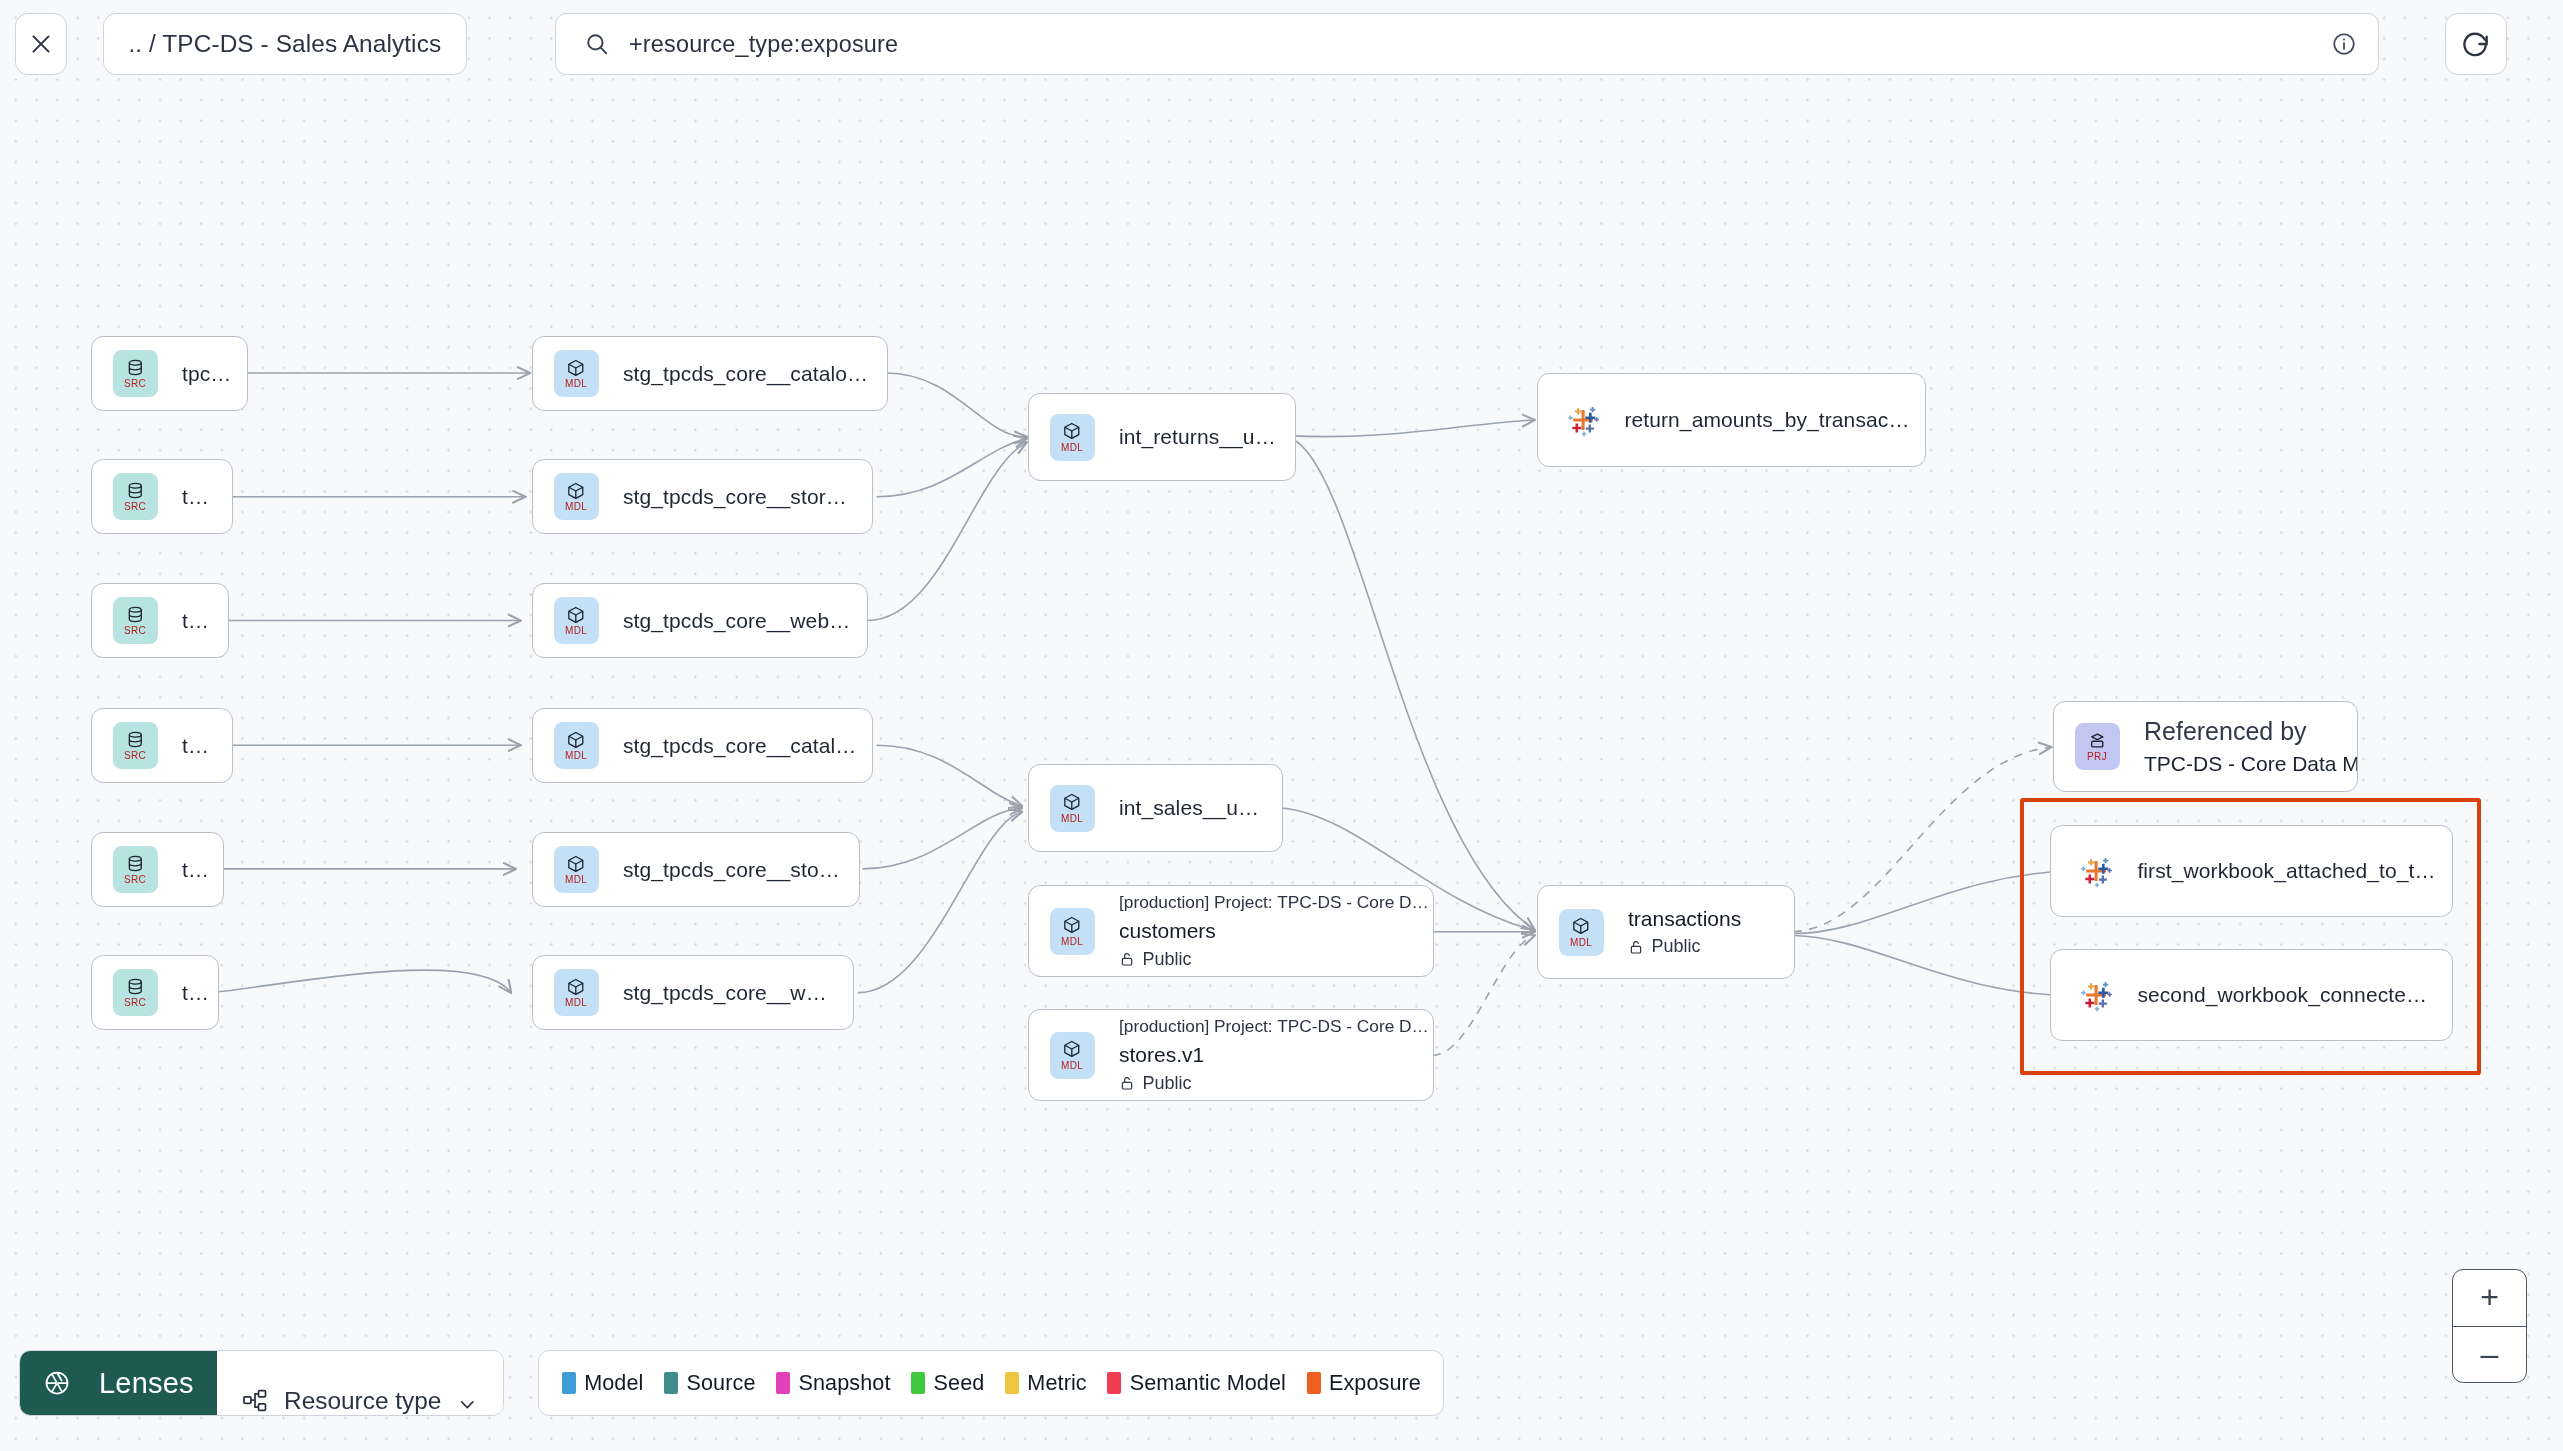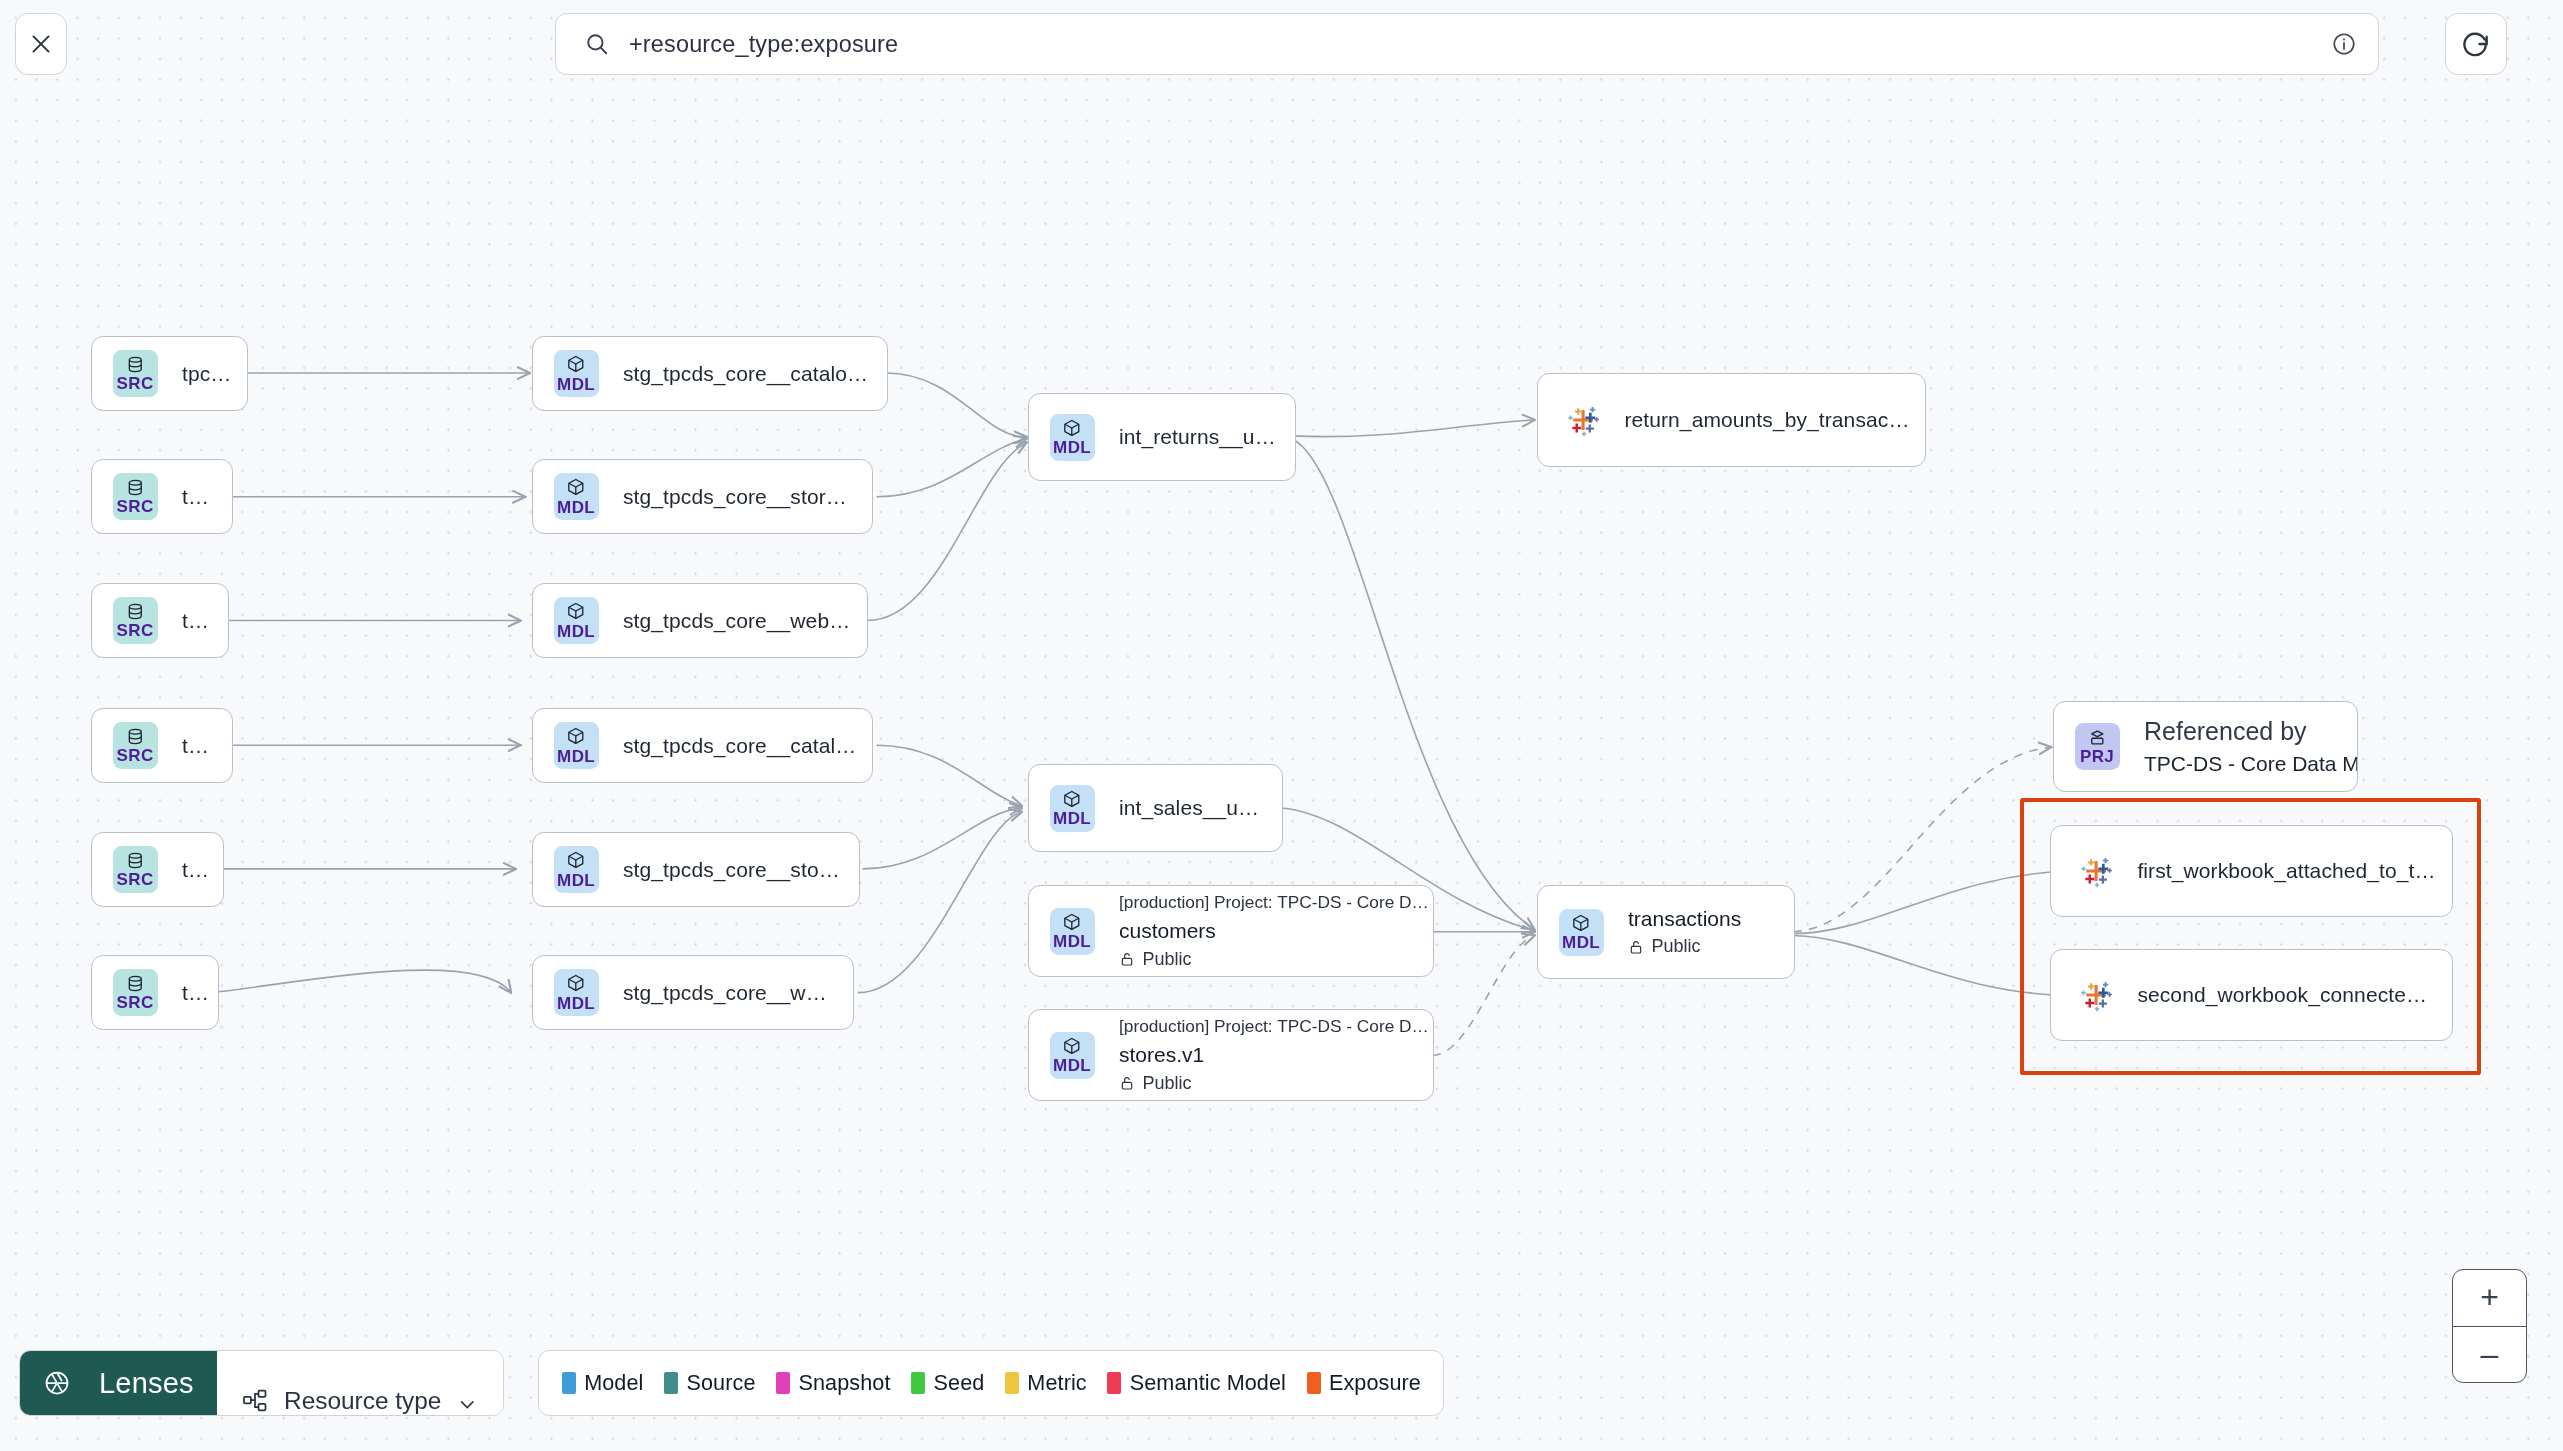--- a/index.html
+++ b/index.html
@@ -68,22 +68,22 @@
     width: 45px; height: 47px;
     border-radius: 8.4px;
     display: flex; flex-direction: column;
     align-items: center; justify-content: center;
     margin-right: 24.4px;
   }
   .badge.src { background: #b7e3e0; }
   .badge.mdl { background: #c3e0f7; text-align: center; }
   .badge.prj { background: #c2c7f2; }
   .badge .bl {
-    font-size: 17px; font-weight: 700; letter-spacing: 0.4px;
-    color: #4c1d95; line-height: 1; margin-top: 1.9px;
+    font-size: 10px; font-weight: 400; letter-spacing: 0.4px;
+    color: #b91c1c; line-height: 1; margin-top: 1.9px;
   }
   .node-label {
     font-size: 21px; color: #1f2733; letter-spacing: 0.1px;
     white-space: nowrap; overflow: hidden; text-overflow: ellipsis;
     padding-right: 15px;
   }
   .node-stack { display: flex; flex-direction: column; justify-content: center; overflow: hidden; }
   .meta-line { font-size: 17.3px; color: #2c3340; white-space: nowrap; overflow: hidden; text-overflow: ellipsis; }
   .name-line { font-size: 21px; color: #151c27; margin-top: 5.6px; white-space: nowrap; overflow: hidden; text-overflow: ellipsis; }
   .pub-line { font-size: 18px; color: #2e3542; margin-top: 5.6px; display: flex; align-items: center; gap: 7.5px; }
@@ -147,20 +147,23 @@
 
   <div id="topbar">
 
     <div class="tb-btn" id="close-btn">
       <svg width="26" height="26" viewBox="0 0 24 24" fill="none" stroke="#2b3240" stroke-width="1.8" stroke-linecap="round">
         <line x1="5" y1="5" x2="19" y2="19"></line>
           <line x1="19" y1="5" x2="5" y2="19"></line>
       </svg>
     </div>
 
+    <div class="tb-btn" id="breadcrumb">
+      <span>.. / TPC-DS - Sales Analytics</span>
+    </div>
 
     <div class="tb-btn" id="searchbar">
       <svg width="26" height="26" viewBox="0 0 24 24" fill="none" stroke="#3a4150" stroke-width="1.8" stroke-linecap="round">
         <circle cx="10.5" cy="10.5" r="6.6"></circle>
           <line x1="15.4" y1="15.4" x2="20.5" y2="20.5"></line>
       </svg>
       <span id="search-input-text" placeholder="Search lineage">+resource_type:exposure</span>
       <span id="info-btn">
         <svg width="26" height="26" viewBox="0 0 24 24" fill="none" stroke="#434a59" stroke-width="1.6">
           <circle cx="12" cy="12" r="9"></circle>

